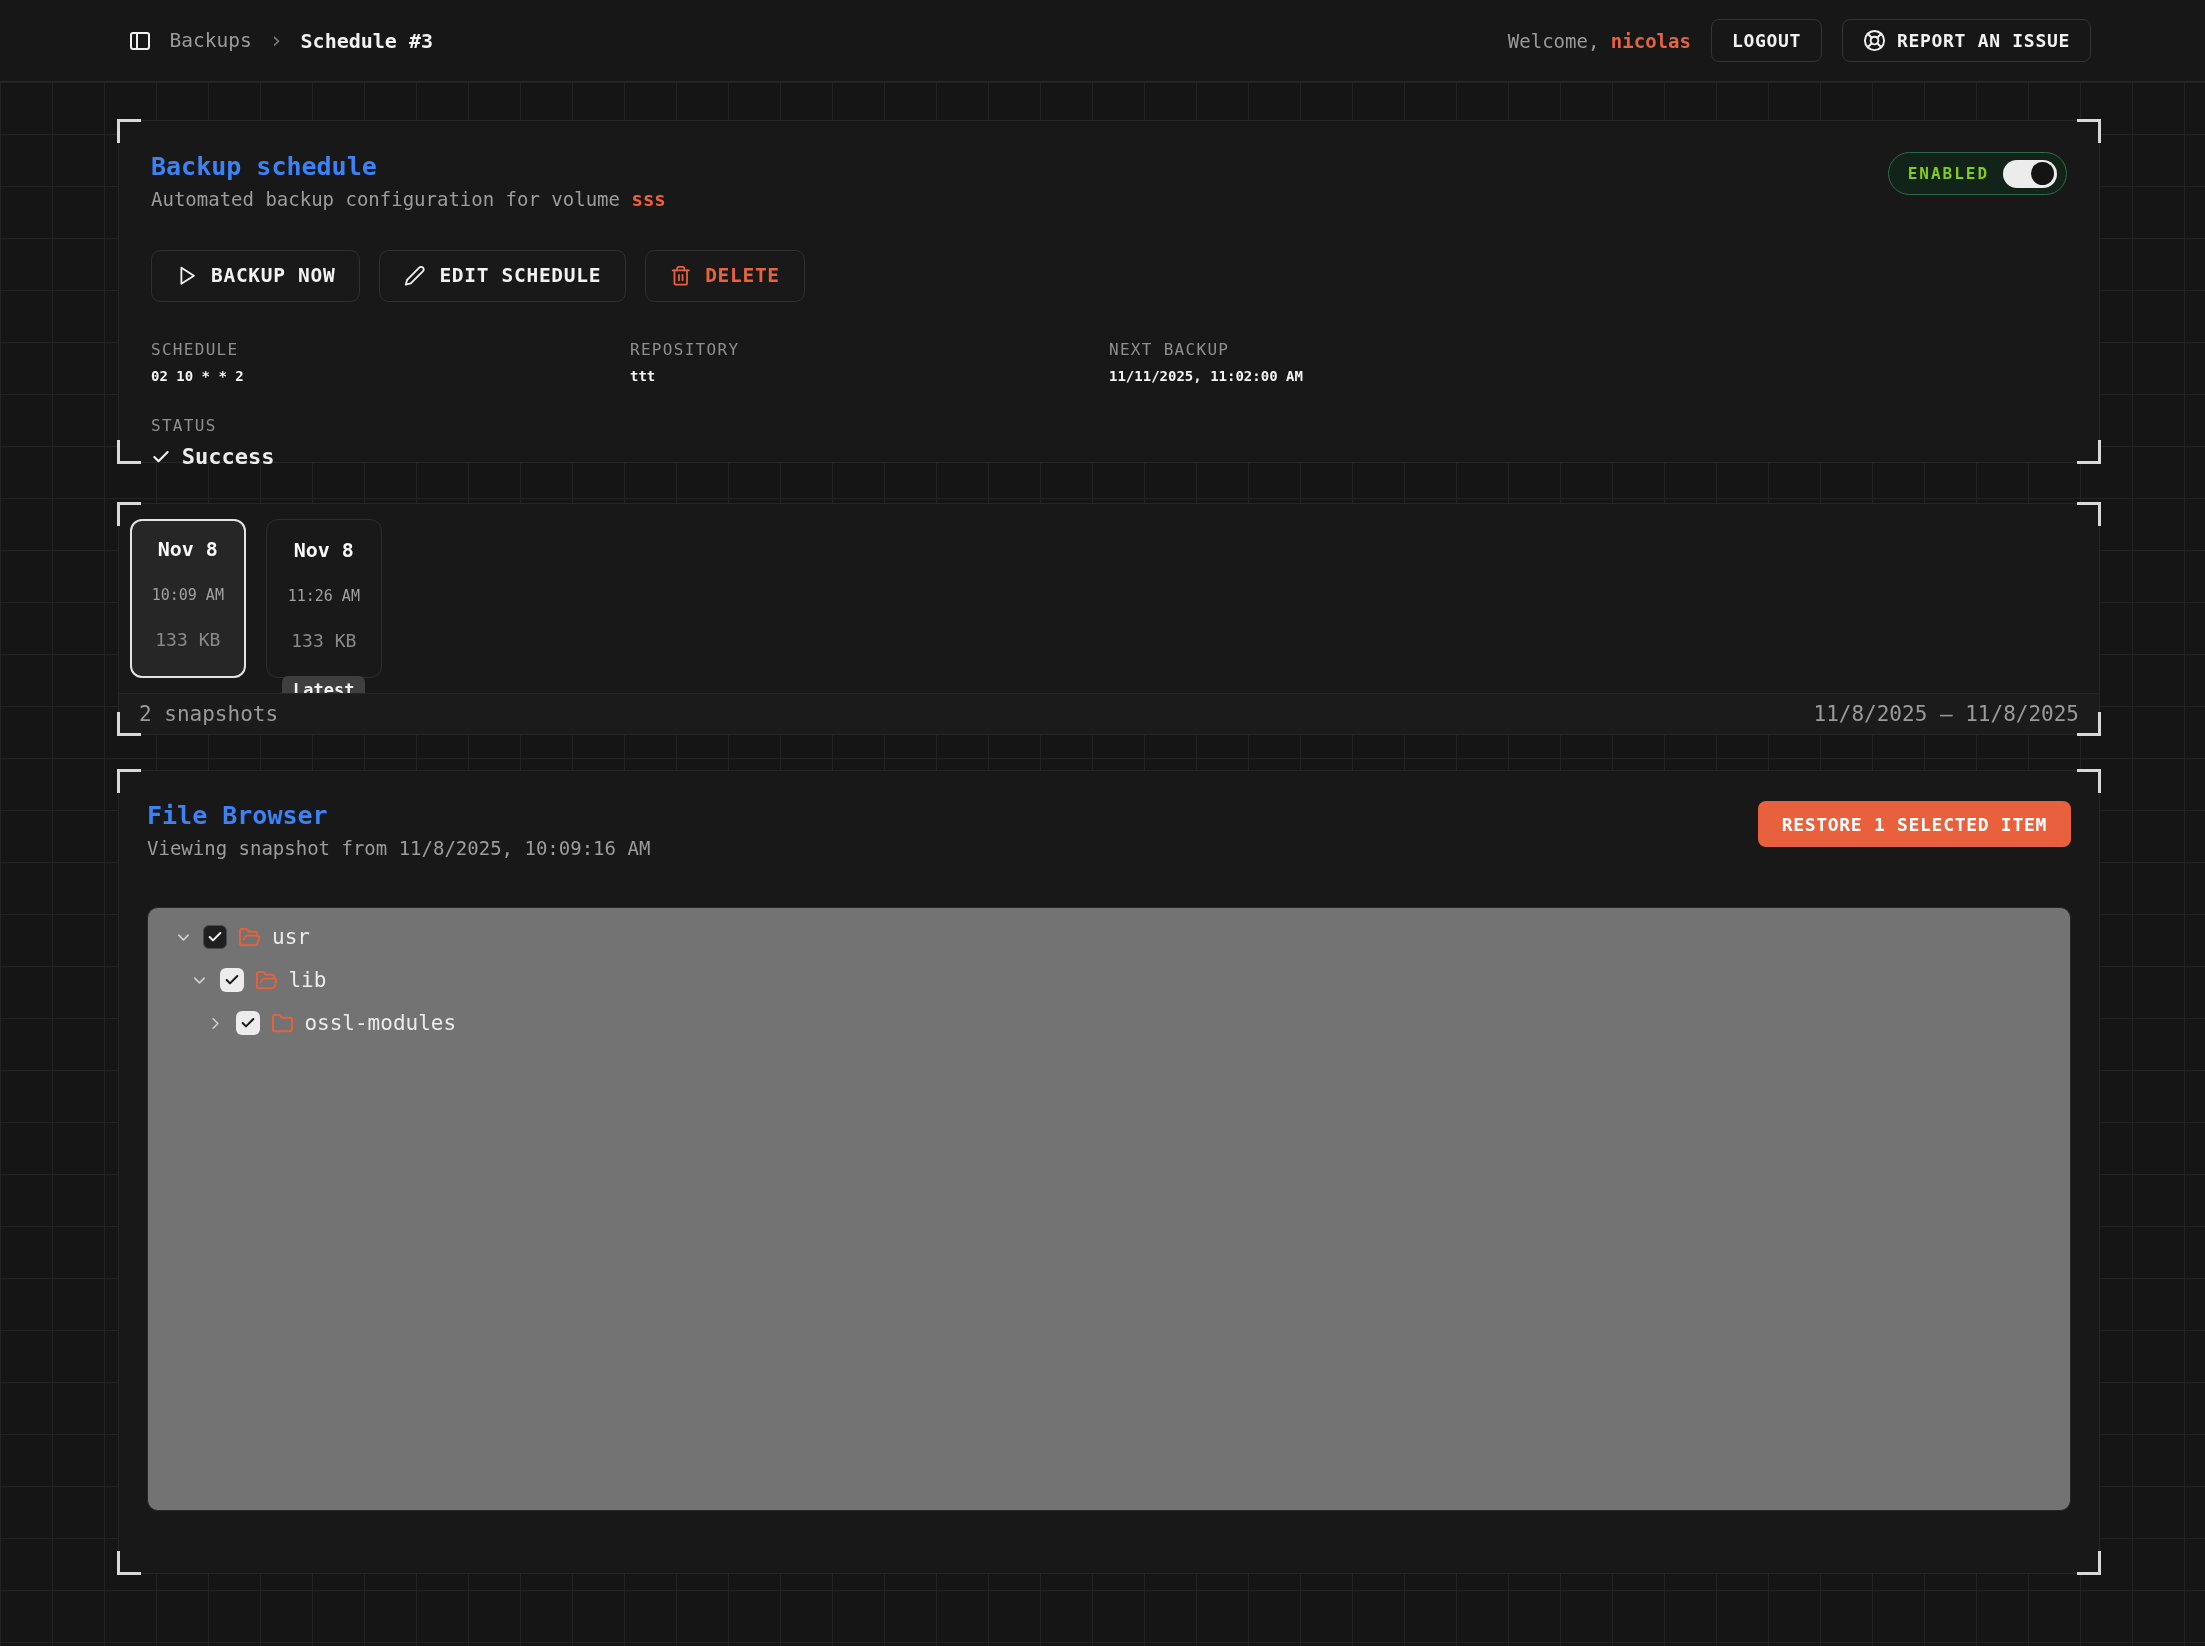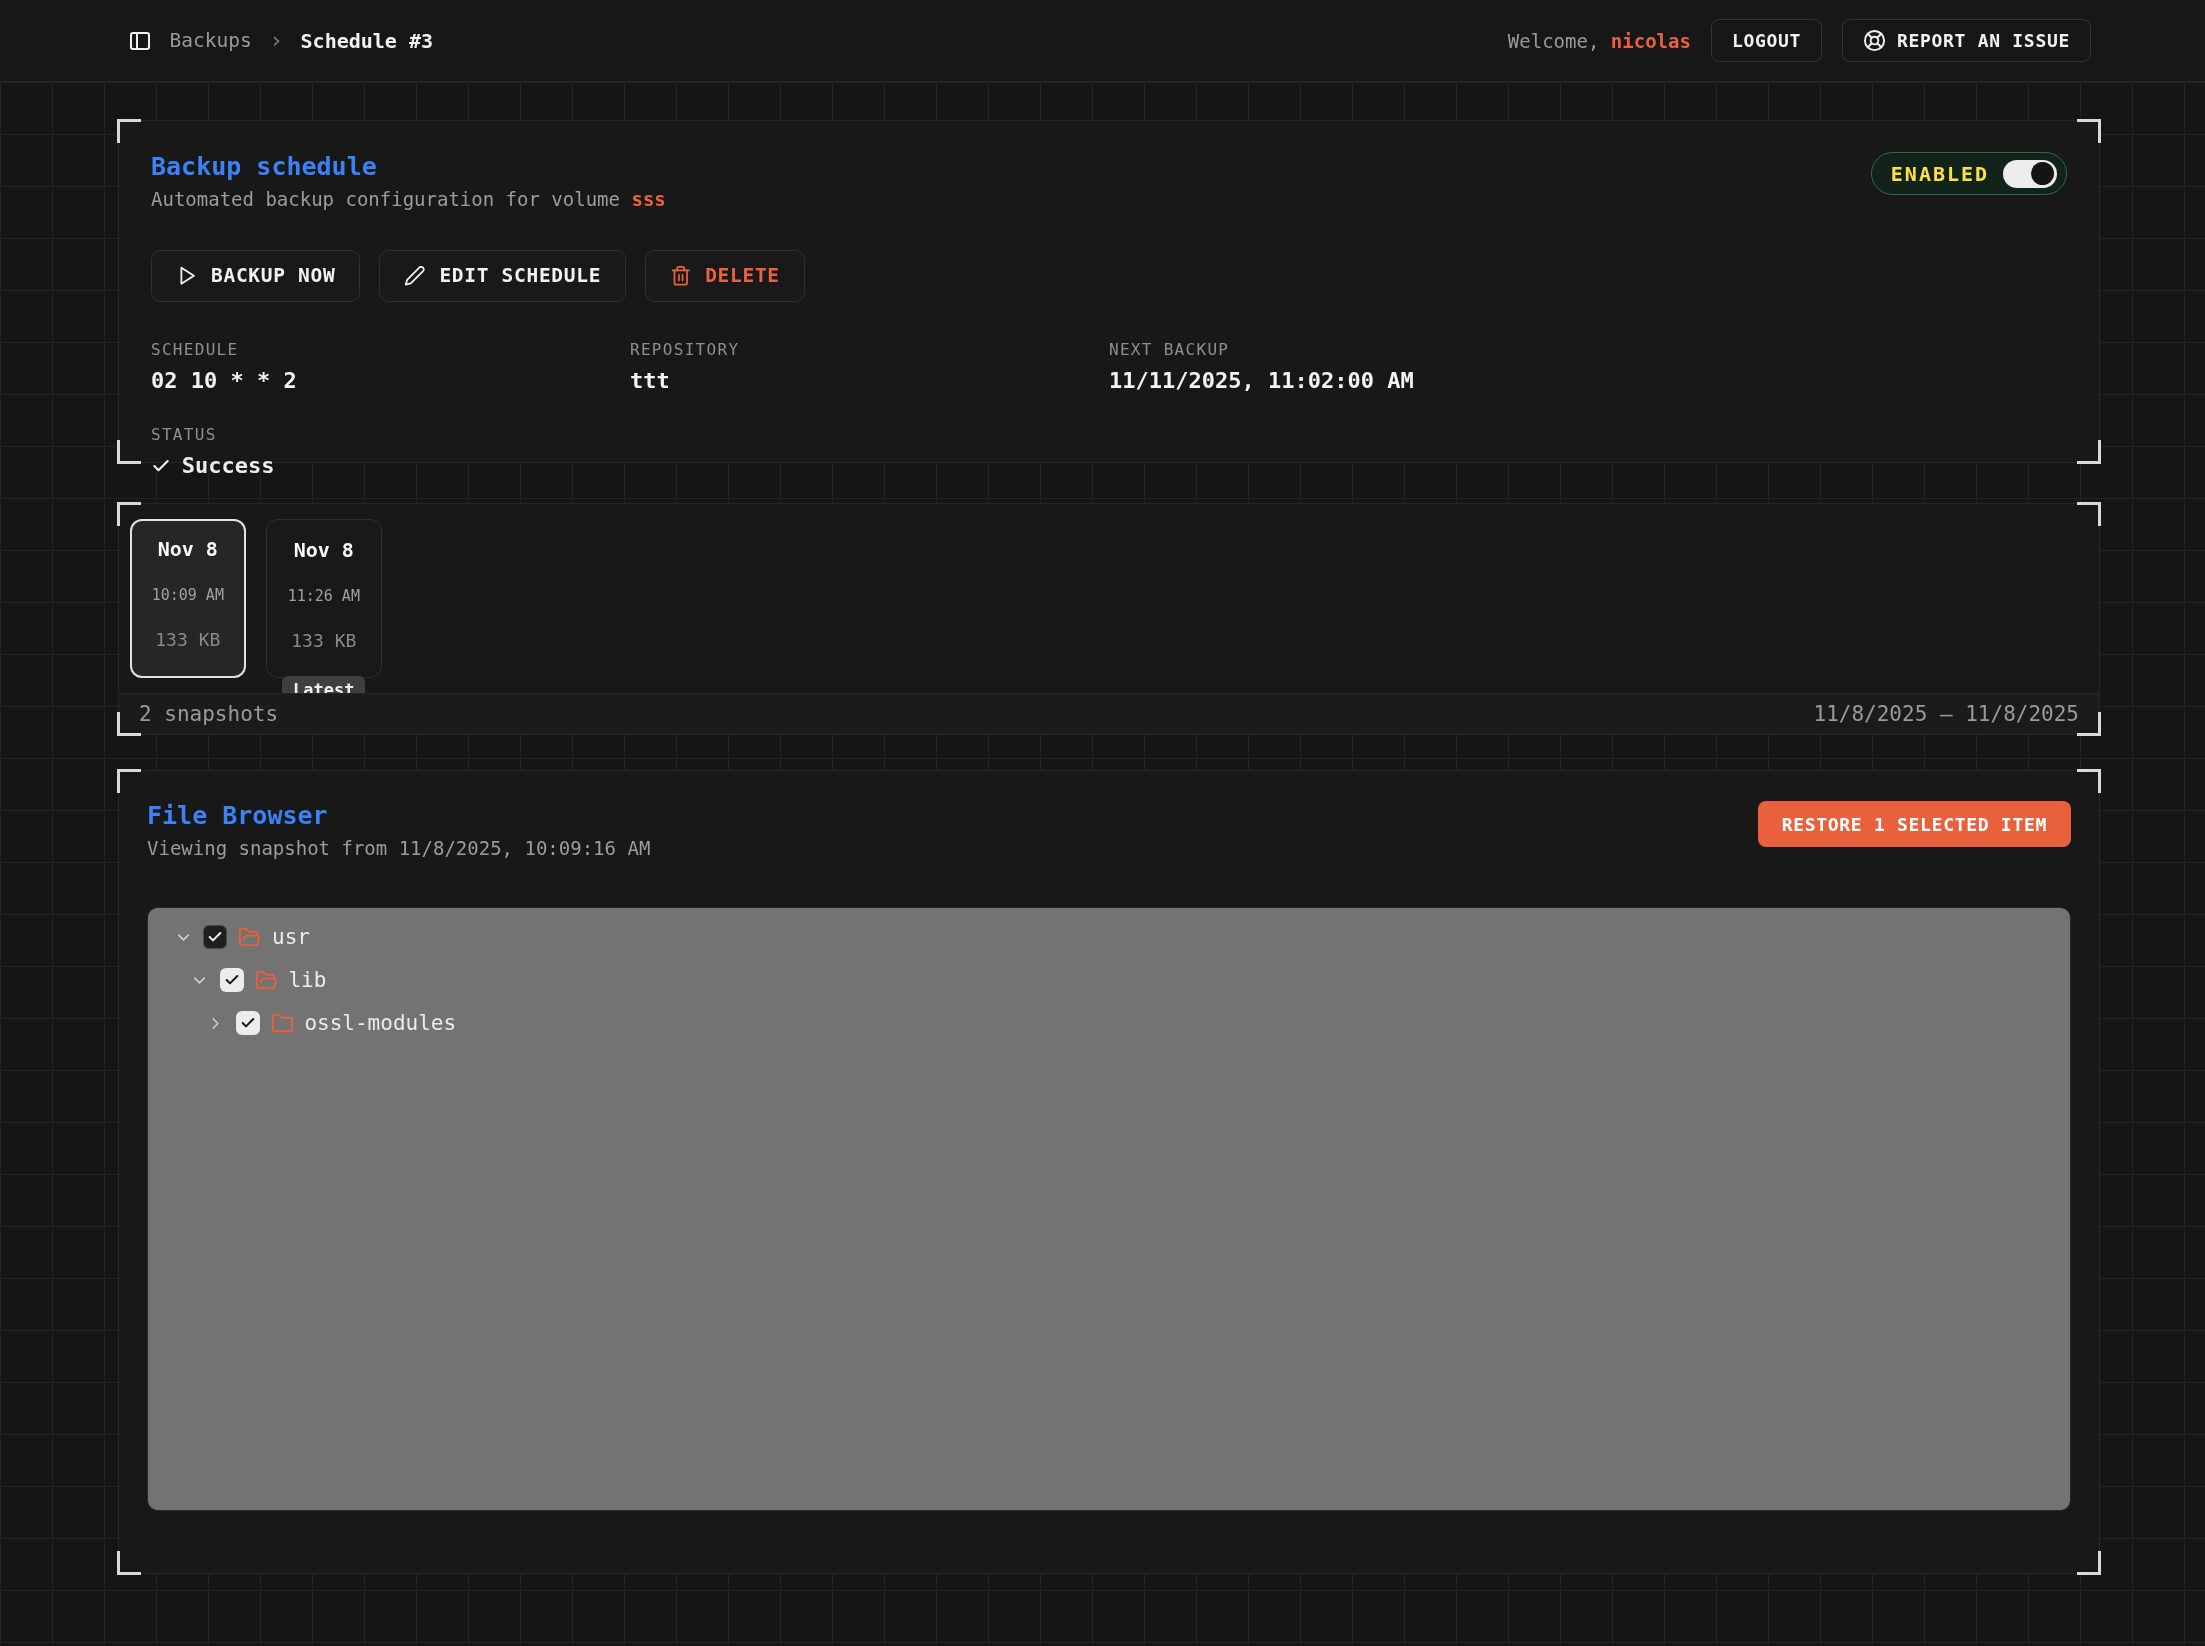--- a/index.html
+++ b/index.html
@@ -48,34 +48,34 @@
   
   .sched{ height:343px; padding:31px 32px; }
   .sched-head{ display:flex; justify-content:space-between; align-items:flex-start; }
   .panel-title{ font-size:25px; font-weight:700; color:#3b82f6; }
   .panel-sub{ font-size:19px; color:#9c9c9c; margin-top:6.7px; }
   .panel-sub b{ color:#e8623e; font-weight:700; }
   .enabled-pill{
     display:flex; align-items:center; gap:13.5px; height:43px; padding:0 9.4px 0 19px;
     border:1.3px solid #2e6b4c; border-radius:23px; background:#122419;
   }
-  .enabled-label{ color:#fde047; font-size:20px; font-weight:700; letter-spacing:2px; }
+  .enabled-label{ color:#84cc16; font-size:16px; font-weight:700; letter-spacing:2px; }
   .switch{ position:relative; width:54px; height:28px; background:#ececec; border-radius:14px; cursor:pointer; }
   .switch .knob{ position:absolute; top:2.7px; right:2.7px; width:23px; height:23px; border-radius:50%; background:#141414; }
   .actions{ display:flex; gap:19px; margin-top:40px; }
   .act-btn{
     display:flex; align-items:center; gap:13.5px; height:52px; padding:0 24px;
     background:#191919; border:1.3px solid #303030; border-radius:9.4px;
     font-family:inherit; font-size:19.5px; font-weight:700; letter-spacing:0.7px;
     color:#f2f2f2; cursor:pointer;
   }
   .act-btn.danger{ color:#e8623e; }
   .info-grid{ display:grid; grid-template-columns:repeat(4,1fr); margin-top:38px; }
   .f-label{ font-size:16px; letter-spacing:1.3px; color:#8f8f8f; }
-  .f-value{ font-size:22px; font-weight:700; color:#f4f4f4; margin-top:9.4px; }
+  .f-value{ font-size:14px; font-weight:700; color:#f4f4f4; margin-top:9.4px; }
   .status-block{ margin-top:32px; }
   .status-value{ display:flex; align-items:center; gap:10.8px; margin-top:9.4px; font-size:22px; font-weight:700; }
   
   .snaps{ height:232px; margin-top:40px; display:flex; flex-direction:column; }
   .snap-strip{ flex:1; display:flex; gap:20px; padding:15px 10.8px; align-items:flex-start; }
   .snap-card{
     width:116px; height:159px; border-radius:12px; background:#191919;
     border:1.3px solid #2e2e2e; display:flex; flex-direction:column; align-items:center;
     padding-top:17.5px; gap:25px; cursor:pointer;
   }

